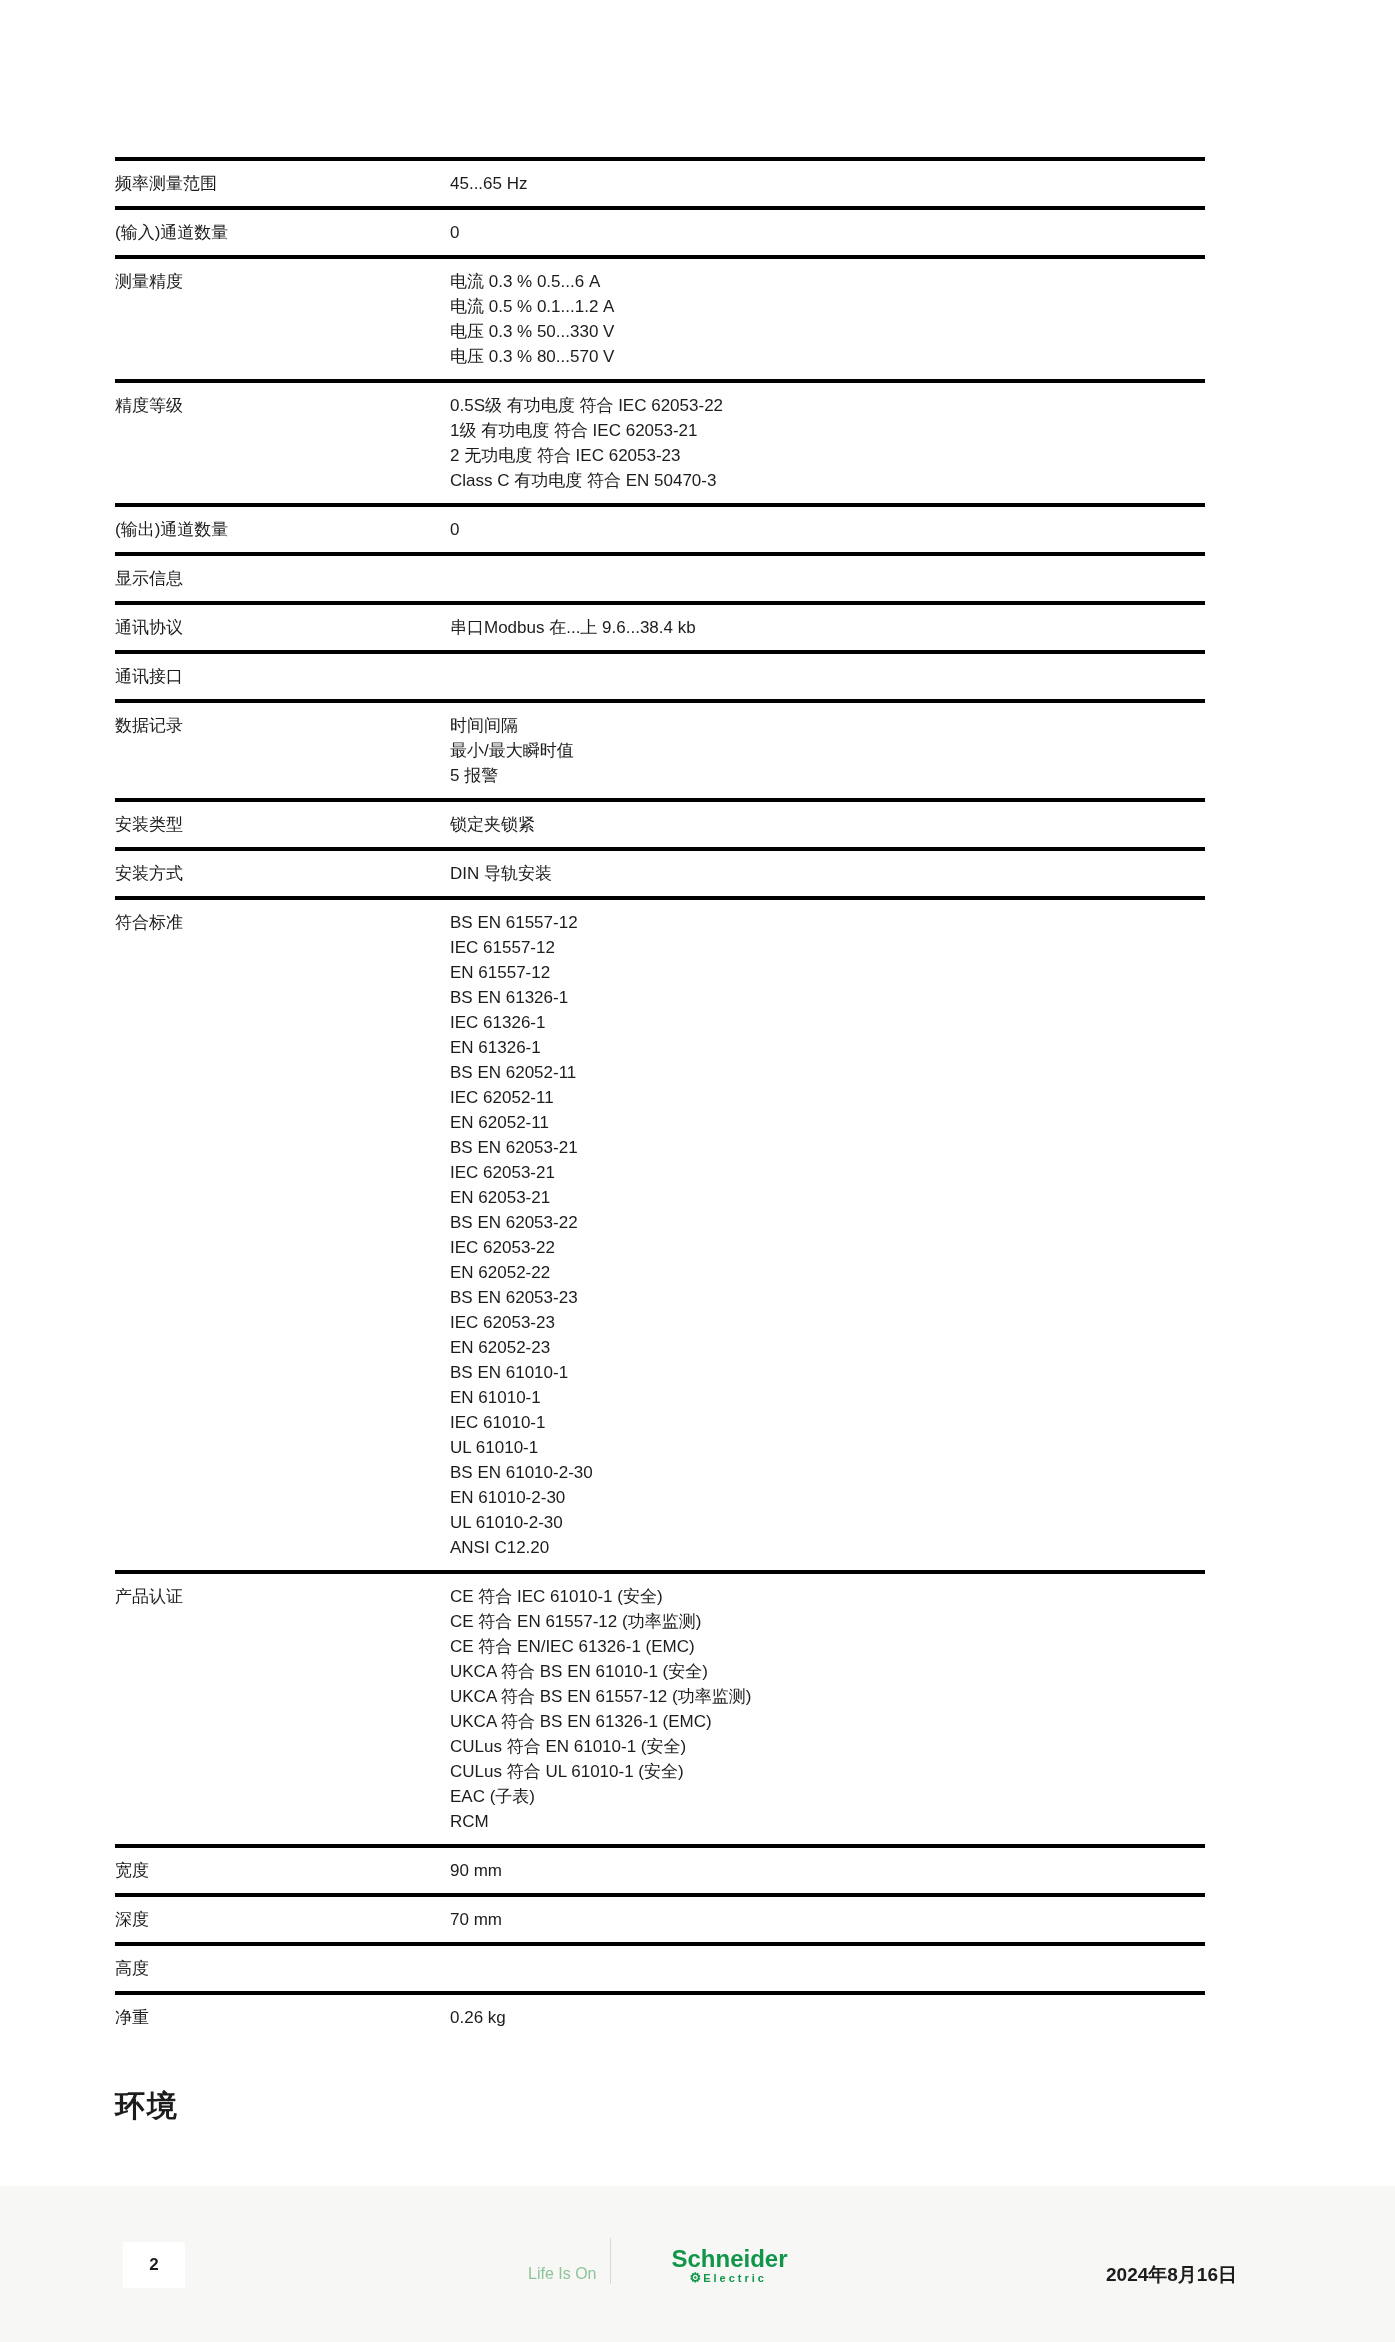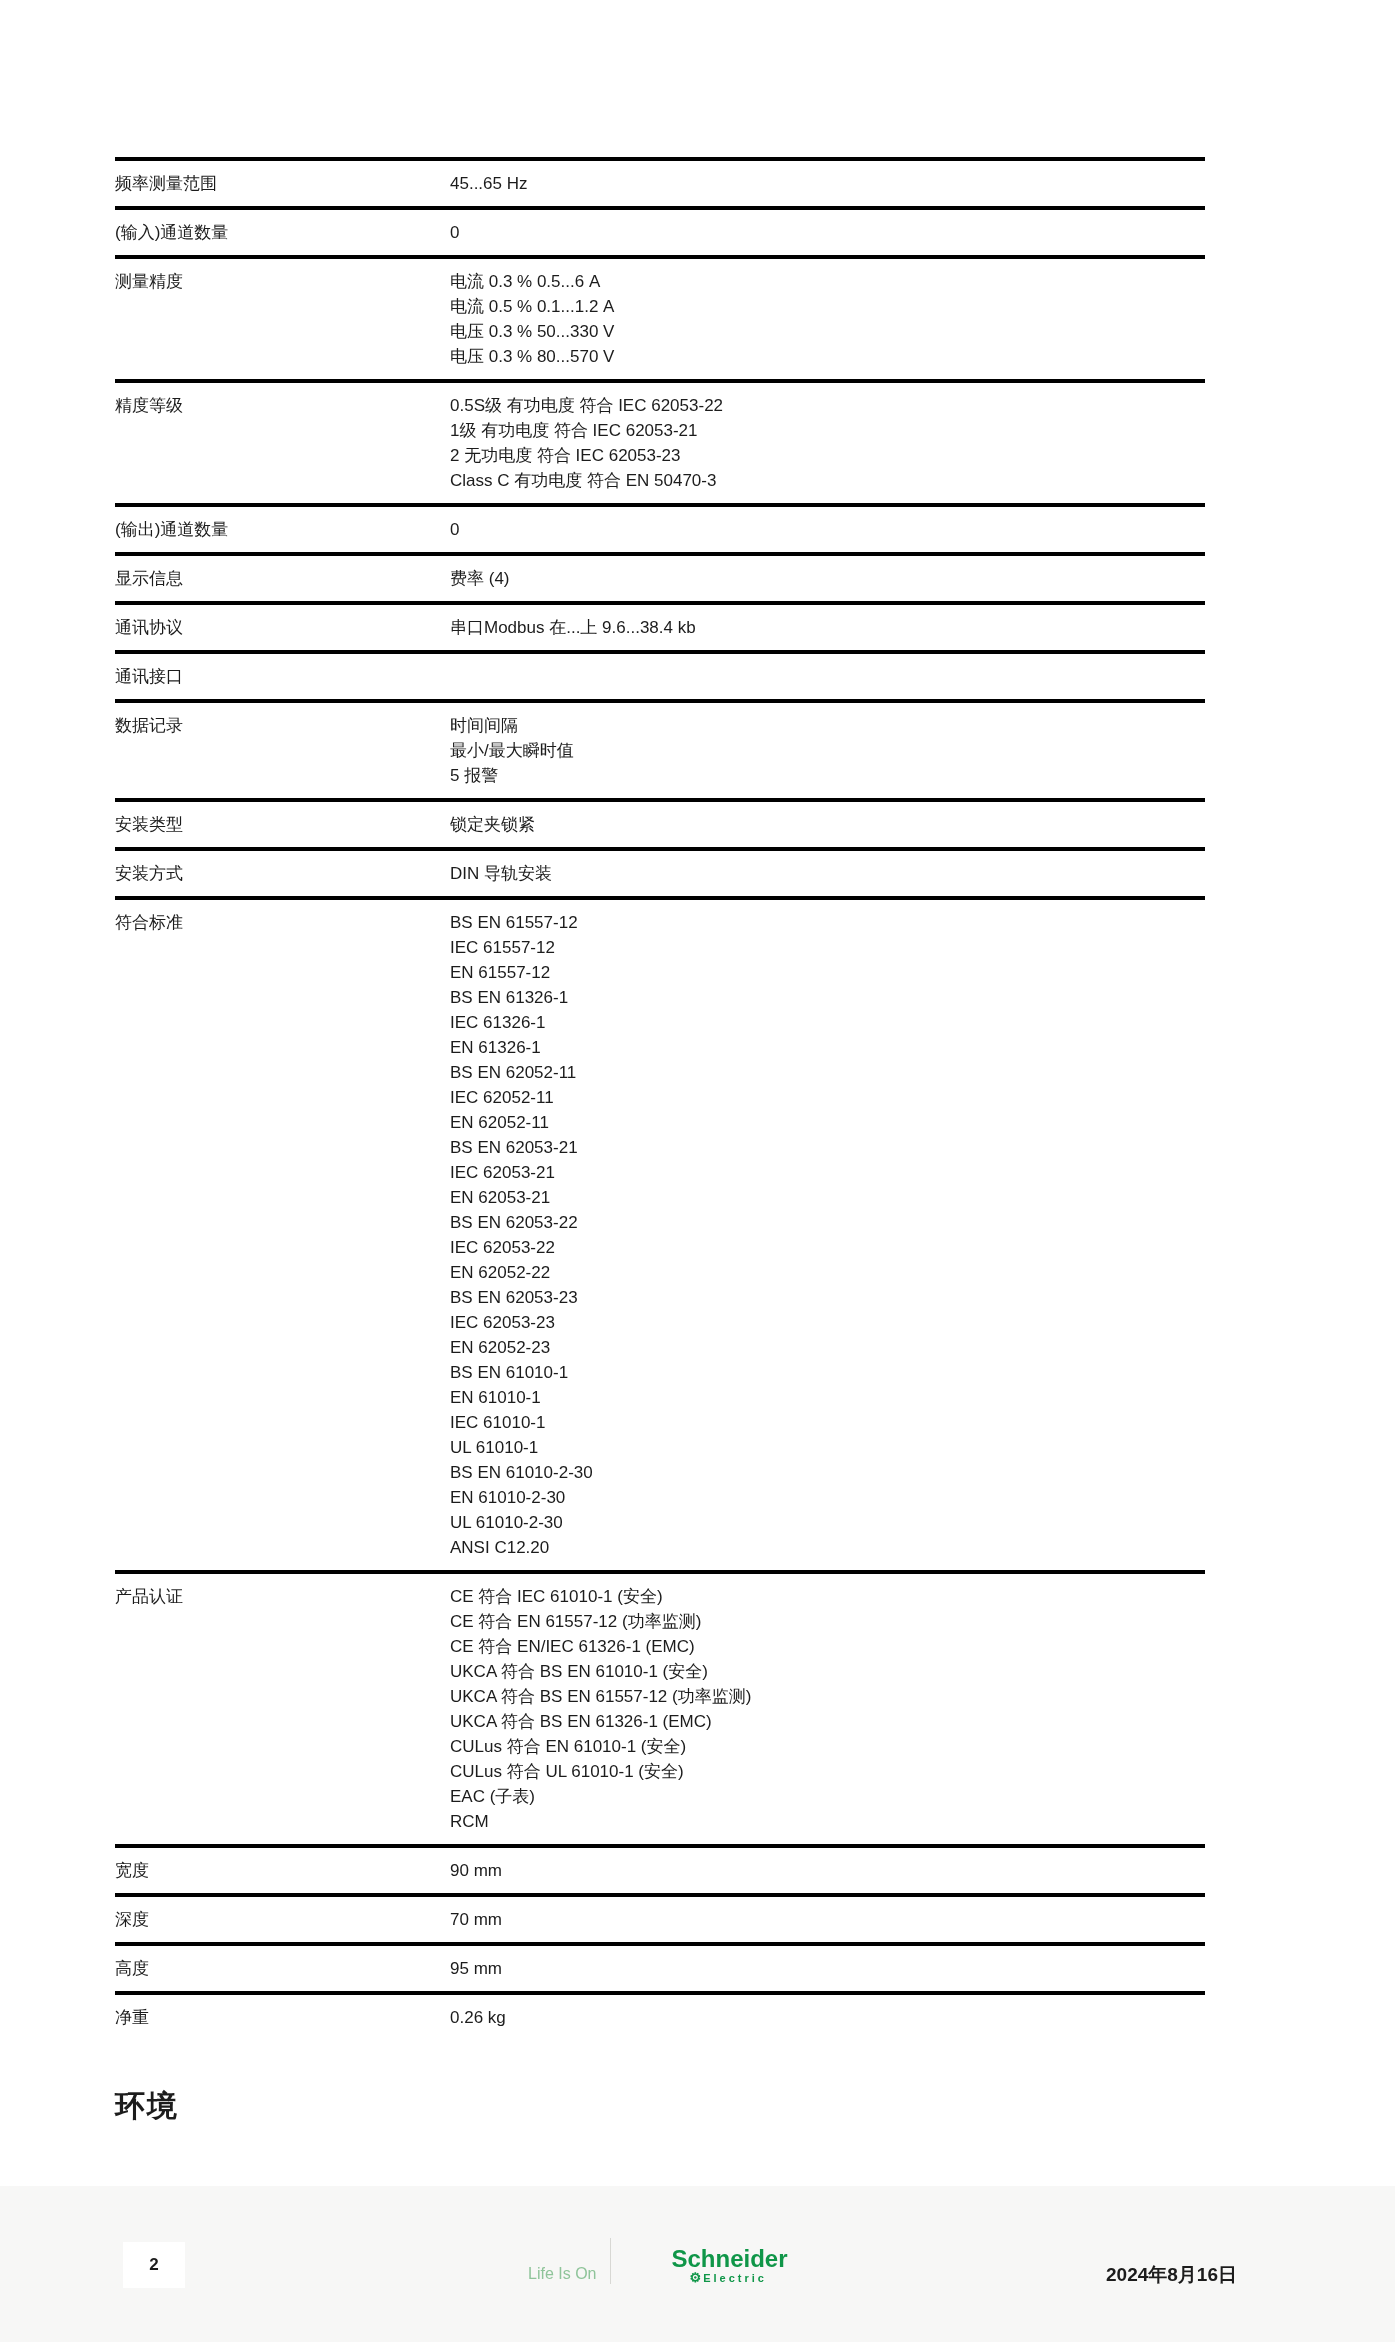--- a/index.html
+++ b/index.html
@@ -132,23 +132,20 @@
         </div>
       </div>
       <div class="spec-row">
         <div class="spec-label">(输出)通道数量</div>
         <div class="spec-values">
           <div class="spec-value-line">0</div>
         </div>
       </div>
       <div class="spec-row">
         <div class="spec-label">显示信息</div>
-        <div class="spec-values">
-          <div class="spec-value-line">费率 (4)</div>
-        </div>
       </div>
       <div class="spec-row">
         <div class="spec-label">通讯协议</div>
         <div class="spec-values">
           <div class="spec-value-line">串口Modbus 在...上 9.6...38.4 kb</div>
         </div>
       </div>
       <div class="spec-row">
         <div class="spec-label">通讯接口</div>
       </div>
@@ -225,23 +222,20 @@
         </div>
       </div>
       <div class="spec-row">
         <div class="spec-label">深度</div>
         <div class="spec-values">
           <div class="spec-value-line">70 mm</div>
         </div>
       </div>
       <div class="spec-row">
         <div class="spec-label">高度</div>
-        <div class="spec-values">
-          <div class="spec-value-line">95 mm</div>
-        </div>
       </div>
       <div class="spec-row">
         <div class="spec-label">净重</div>
         <div class="spec-values">
           <div class="spec-value-line">0.26 kg</div>
         </div>
       </div>
     </div>
   <h1 class="section-heading">环境</h1>
 </div>

